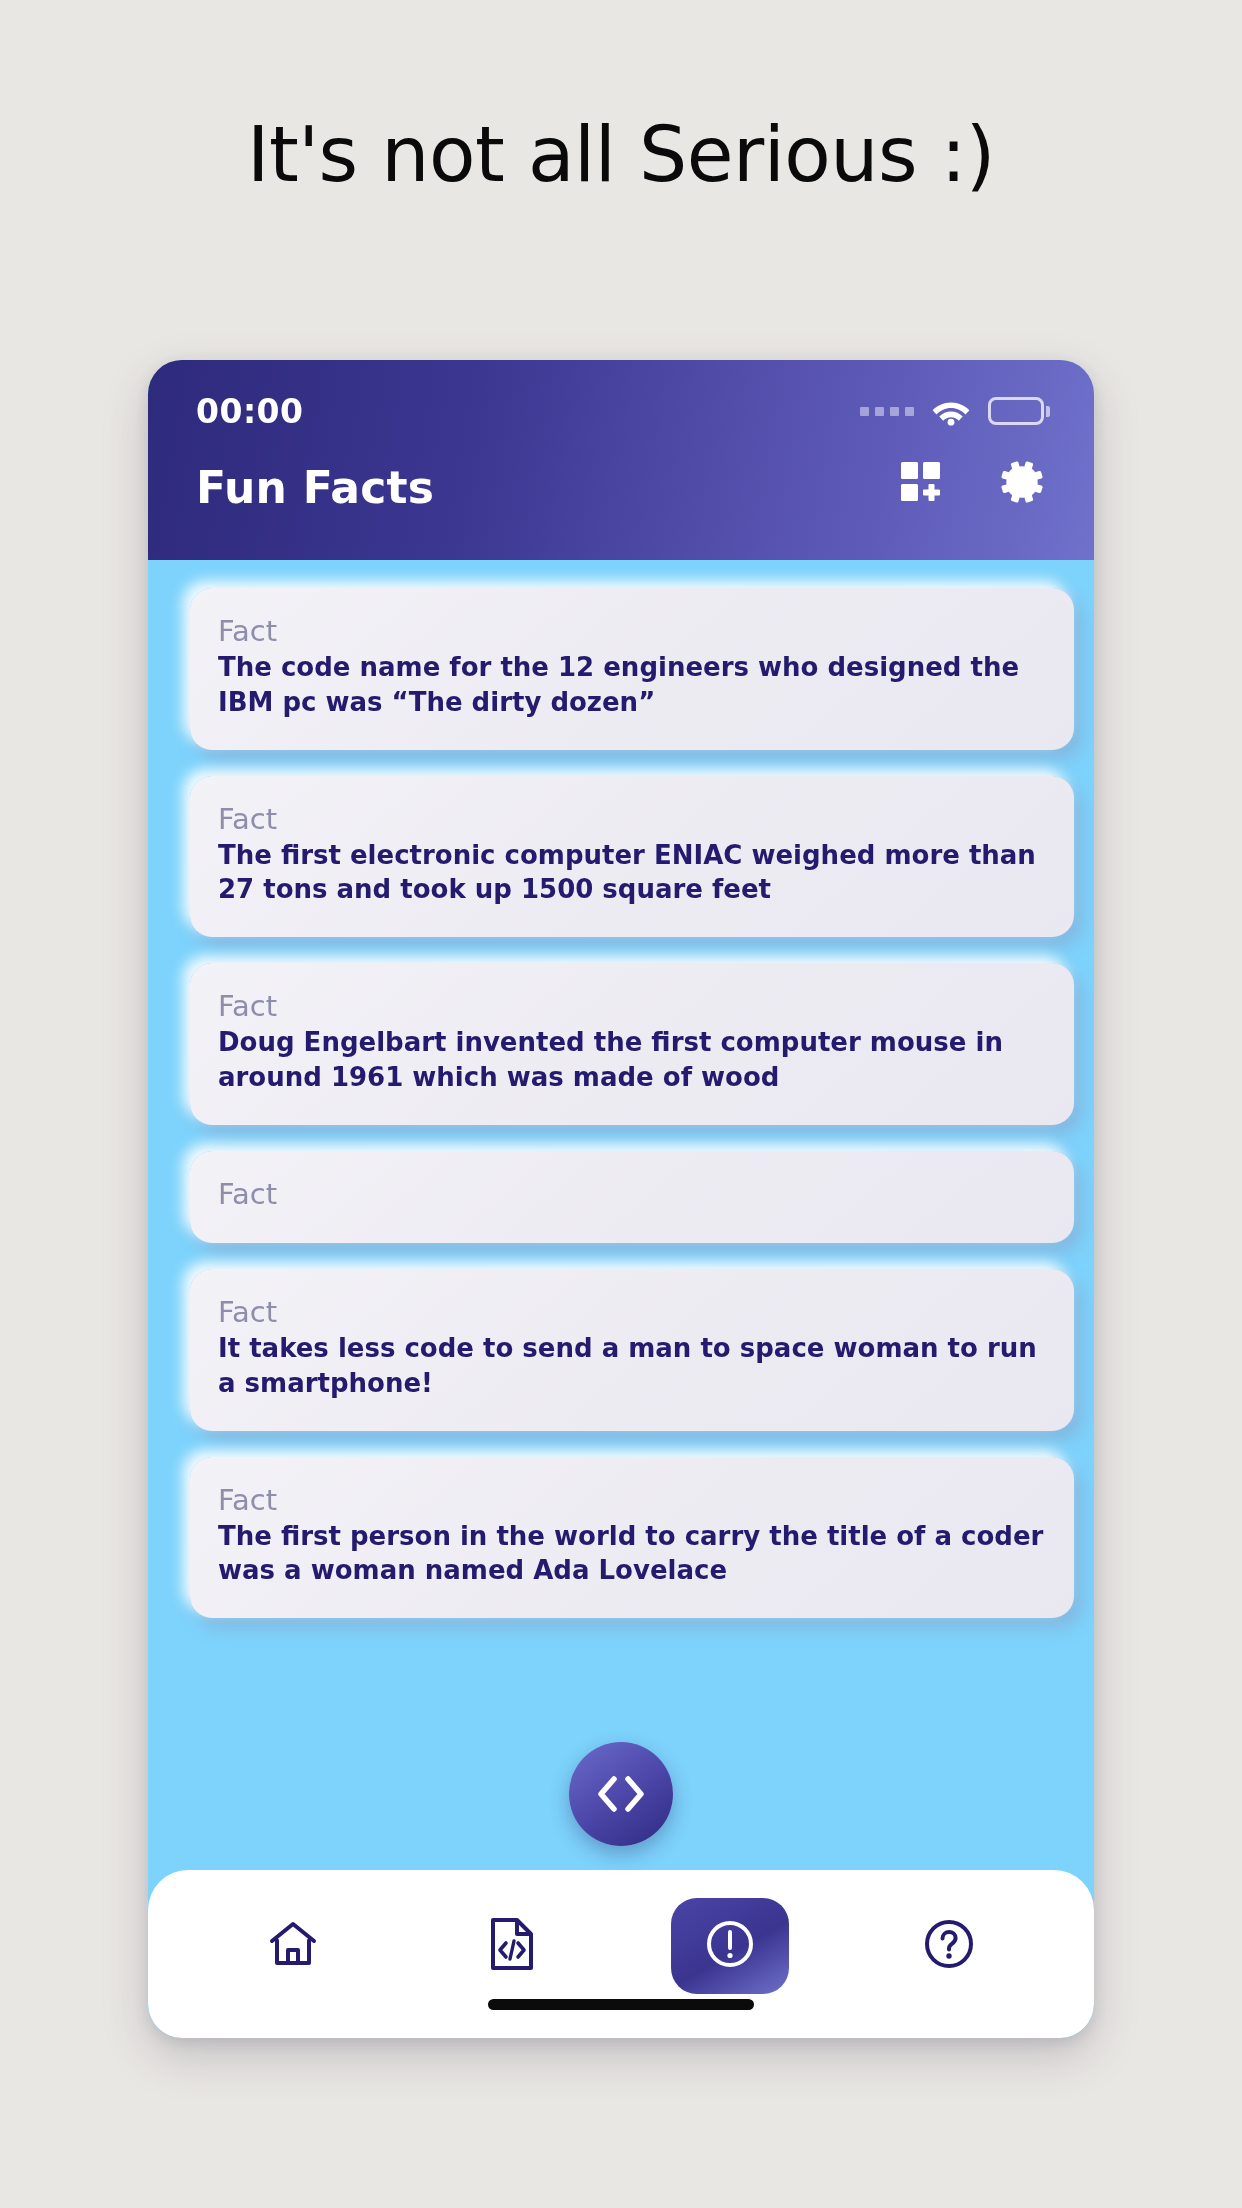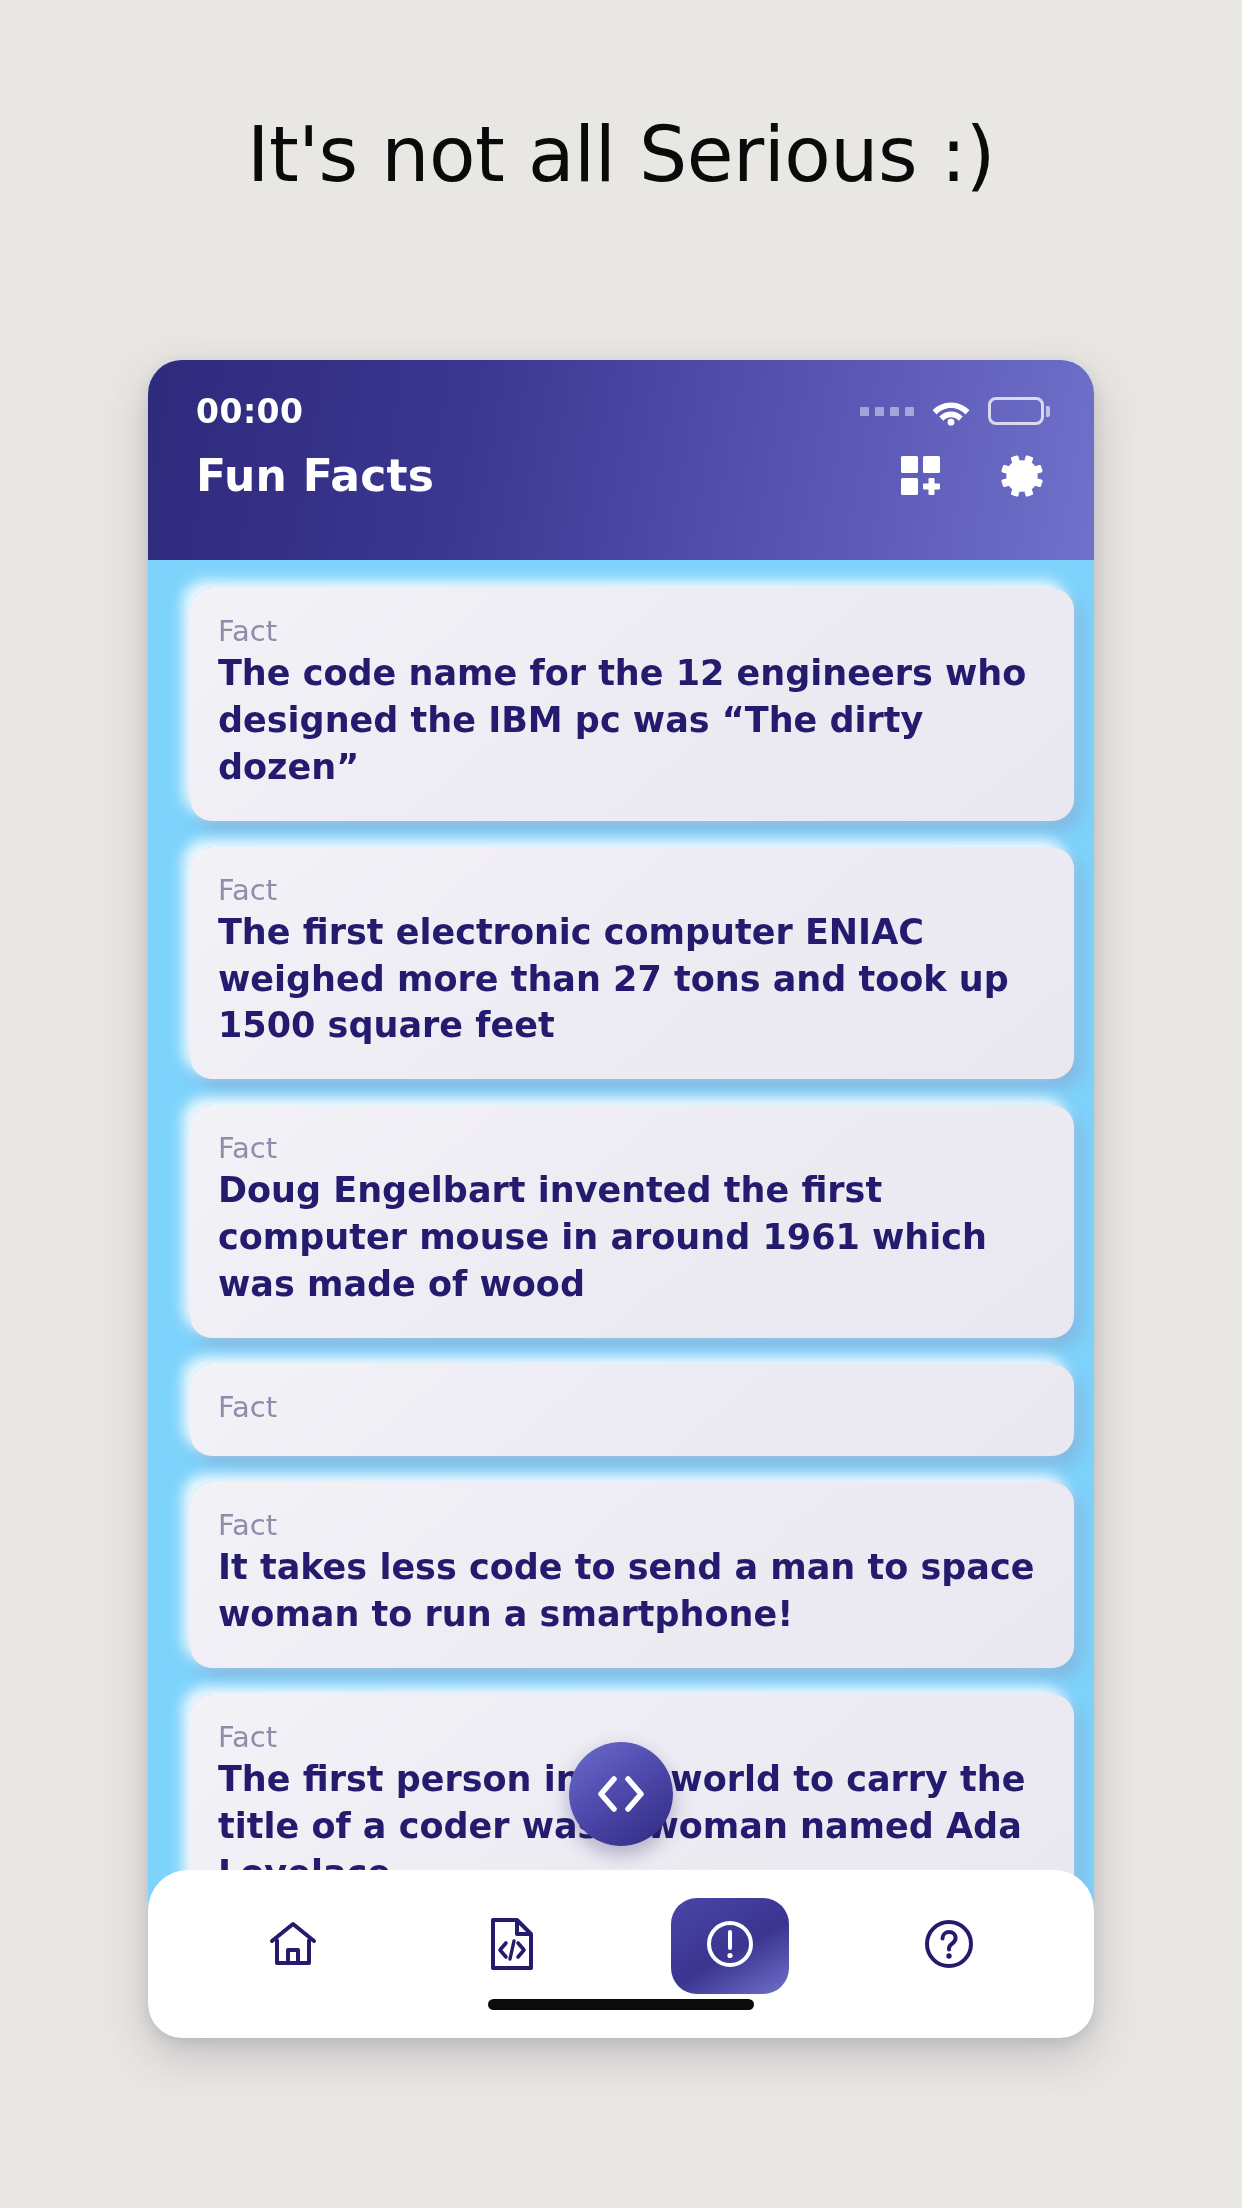--- a/index.html
+++ b/index.html
@@ -121,20 +121,21 @@
     justify-content: space-between;
     padding: 18px 48px 0 48px;
   }
 
   .app-title {
     color: #ffffff;
     font-size: 44px;
     font-weight: 700;
     letter-spacing: 0.2px;
     font-family: "DejaVu Sans", sans-serif;
+    margin-top: 12px;
   }
 
   .appbar-actions {
     display: flex;
     align-items: center;
     gap: 54px;
   }
   .appbar-actions .act { cursor: pointer; line-height: 0; }
 
   
@@ -156,21 +157,21 @@
 
   .fact-label {
     font-size: 29px;
     color: #8e8eab;
     font-weight: 400;
     margin-bottom: 2px;
     font-family: "DejaVu Sans", sans-serif;
   }
 
   .fact-text {
-    font-size: 35px;
+    font-size: 26px;
     line-height: 1.34;
     font-weight: 700;
     color: #241b6e;
     font-family: "DejaVu Sans", sans-serif;
   }
 
   
   .fab {
     position: absolute;
     left: 50%;

